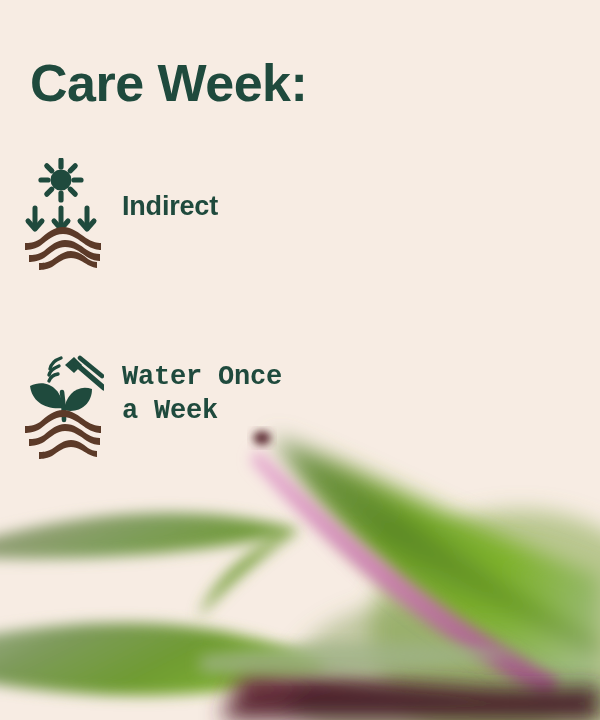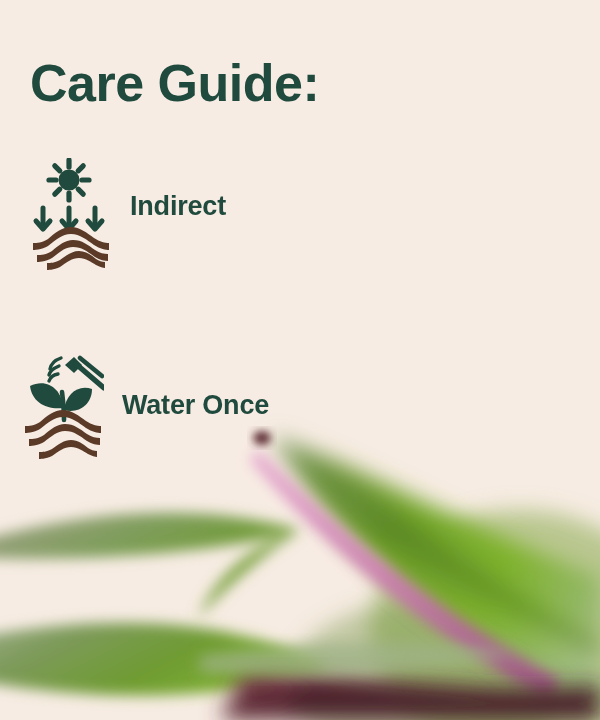--- a/index.html
+++ b/index.html
@@ -51,41 +51,41 @@
     color: #1f4a3d;
     white-space: nowrap;
   }
 
   
   .care-item {
     position: absolute;
     display: flex;
     align-items: flex-start;
   }
-  #care-item-0 { left: 30px; top: 158px; }
+  #care-item-0 { left: 22px; top: 158px; }
   #care-item-1 { left: 22px; top: 348px; }
 
   .care-icon {
     width: 82px;
     height: 112px;
     flex: 0 0 82px;
   }
   .care-icon svg { display: block; width: 82px; height: 112px; }
 
   .care-label {
     margin-left: 18px;
     margin-top: 31px;
     font-size: 27px;
     line-height: 34px;
     font-weight: 700;
     letter-spacing: -0.2px;
     color: #1f4a3d;
     max-width: 230px;
   }
-  #care-item-1 .care-label { margin-top: 40px; }
+  #care-item-1 .care-label { margin-top: 12px; font-family: Liberation Mono, monospace; }
   .care-label .l2 { display: block; }
 </style>
 </head>
 <body>
 
 <div id="care-card">
 
   <div id="plant-photo">
     <svg viewBox="0 0 600 340" xmlns="http://www.w3.org/2000/svg" aria-hidden="true">
       <defs>
@@ -175,21 +175,21 @@
       <g filter="url(#softblur)">
         <ellipse cx="262" cy="58" rx="9" ry="7" fill="#5c2a33"></ellipse>
       </g>
 
       <g>
         <rect x="0" y="0" width="600" height="340" fill="none"></rect>
       </g>
     </svg>
   </div>
 
-  <div id="page-title">Care Guide:</div>
+  <div id="page-title">Care Week:</div>
 
   <div class="care-item" id="care-item-0">
 
     <div class="care-icon">
       <svg viewBox="0 0 82 112" xmlns="http://www.w3.org/2000/svg" aria-hidden="true">
 
         <g fill="none" stroke="#1f4a3d" stroke-width="5.2" stroke-linecap="round">
           <circle cx="39" cy="22" r="10.5" fill="#1f4a3d" stroke="none"></circle>
           <line x1="39" y1="2" x2="39" y2="9"></line>
           <line x1="39" y1="35" x2="39" y2="42"></line>
@@ -257,16 +257,17 @@
                    L 78,90 C 74,90 70,89 65,86 C 58,81 52,76 43,76 C 35,76 29,81 22,87 C 16,91 11,91 7,91 Z"></path>
           <path d="M 17,111 C 17,111 24,111 30,108 C 37,103 42,99 49,99 C 56,99 61,103 66,106
                    C 70,108 73,109 75,109 L 75,103 C 72,103 69,102 66,100 C 61,96 56,92 49,92
                    C 42,92 37,96 30,101 C 24,104 21,104 17,104 Z"></path>
         </g>
       </svg>
     </div>
 
     <div class="care-label">
       <span class="l1">Water Once</span>
+      <span class="l2">a Week</span>
     </div>
   </div>
 
 </div>
 
 </body></html>

